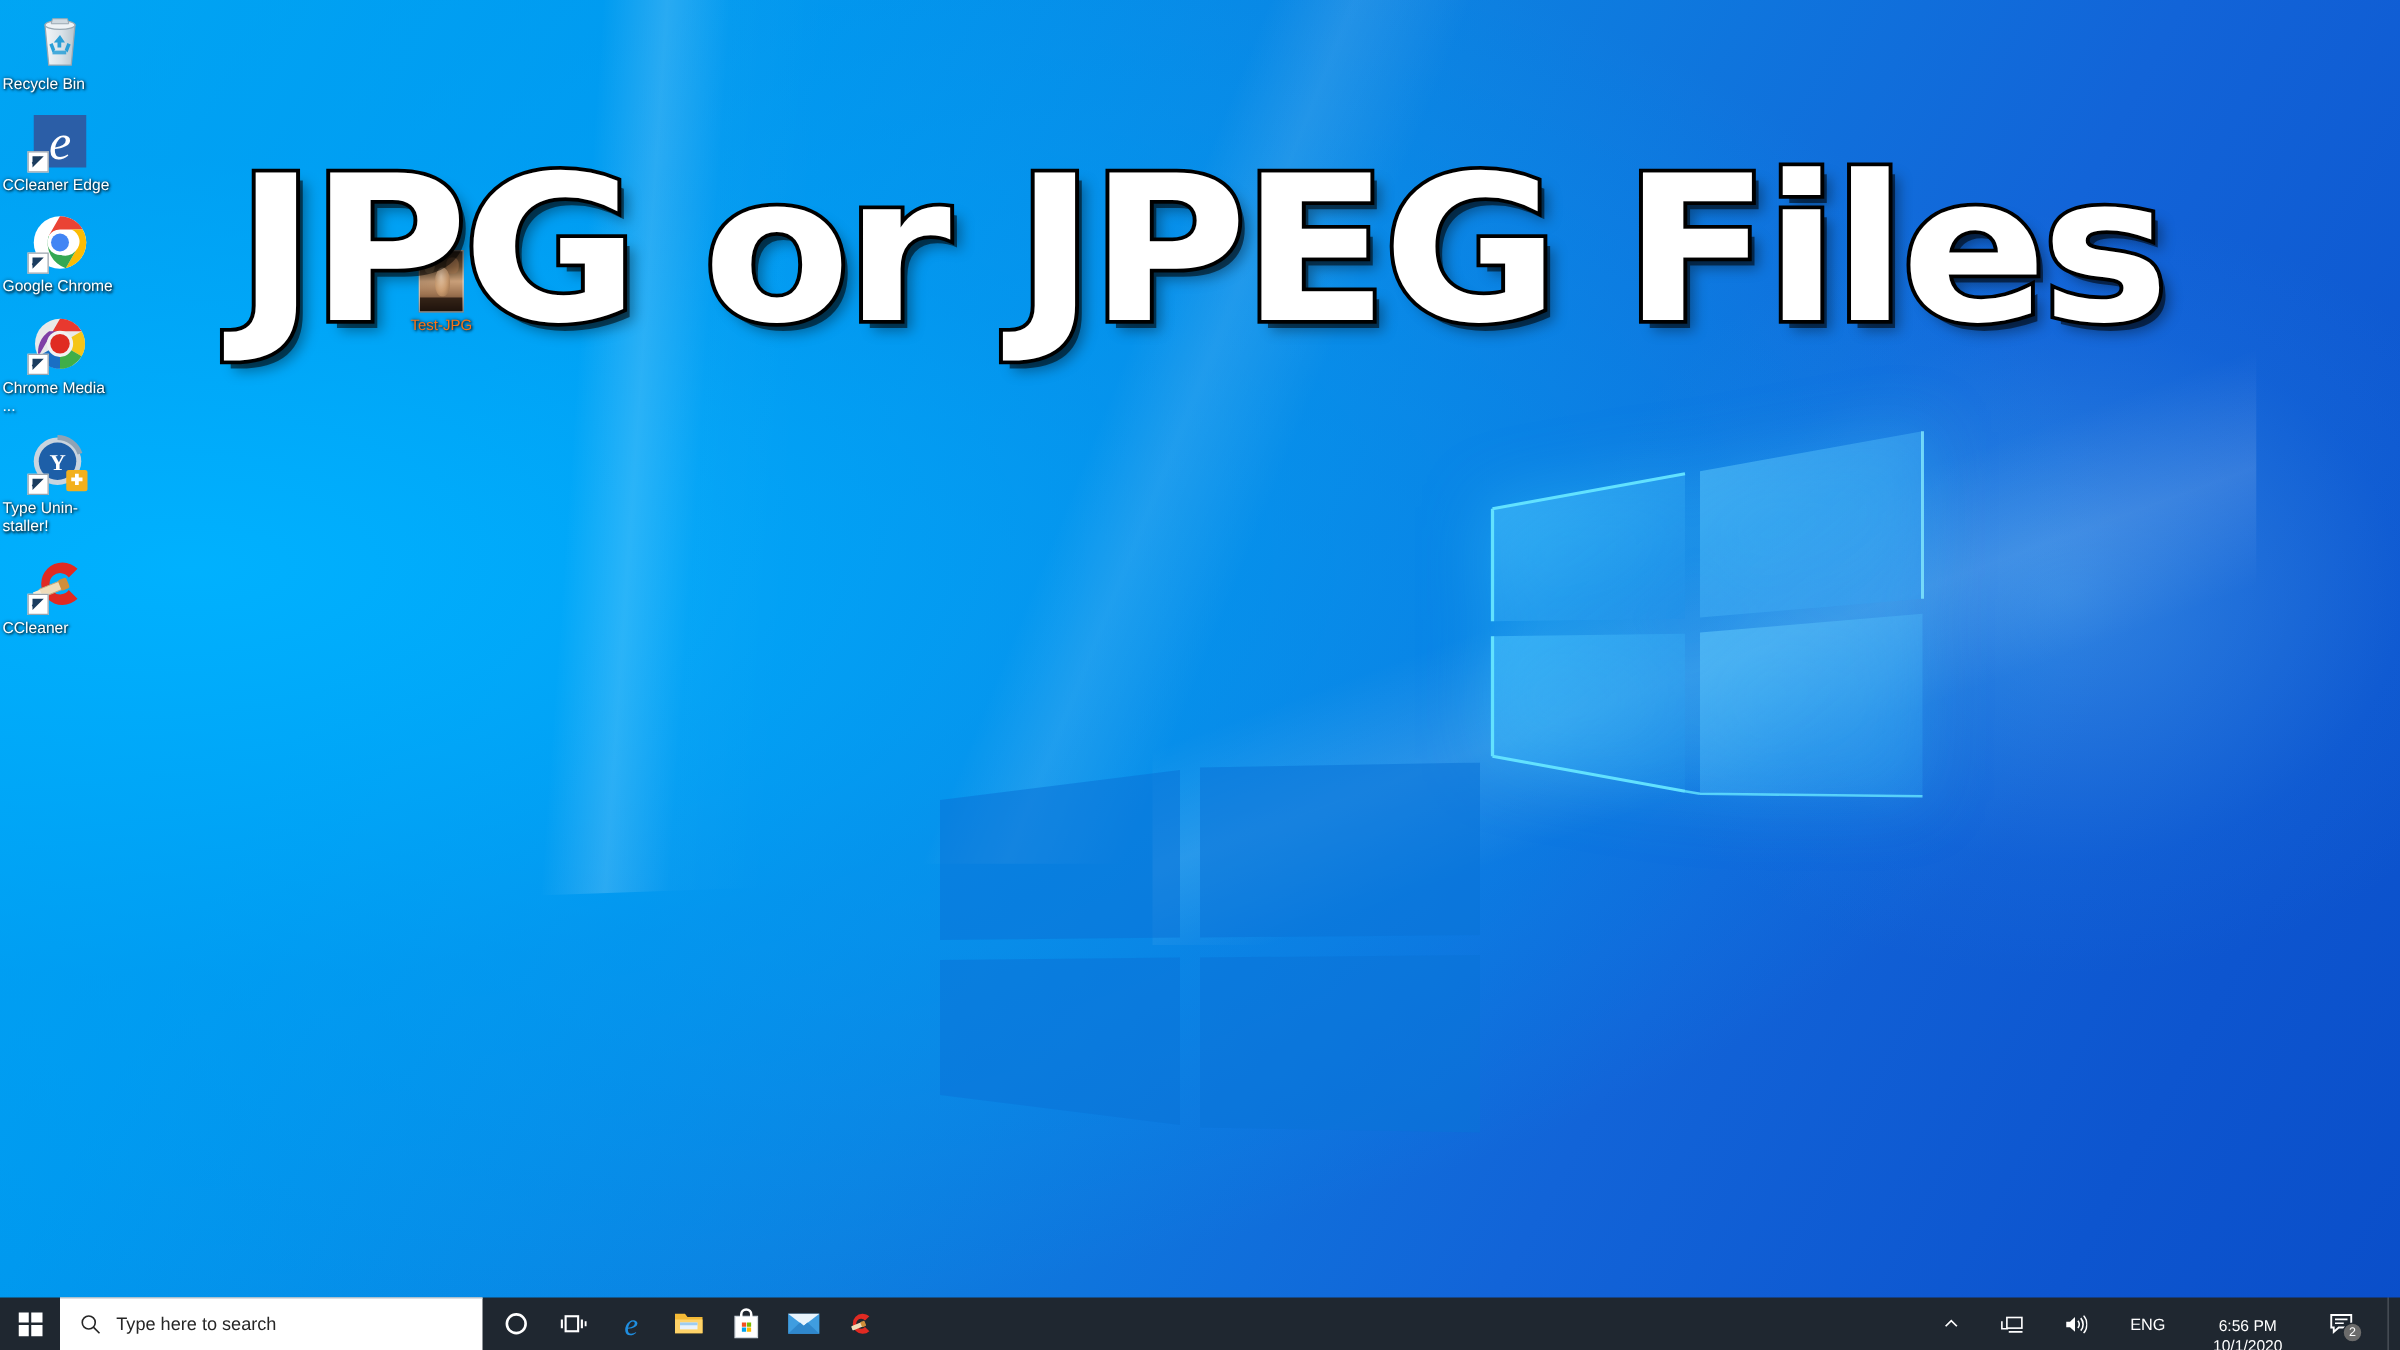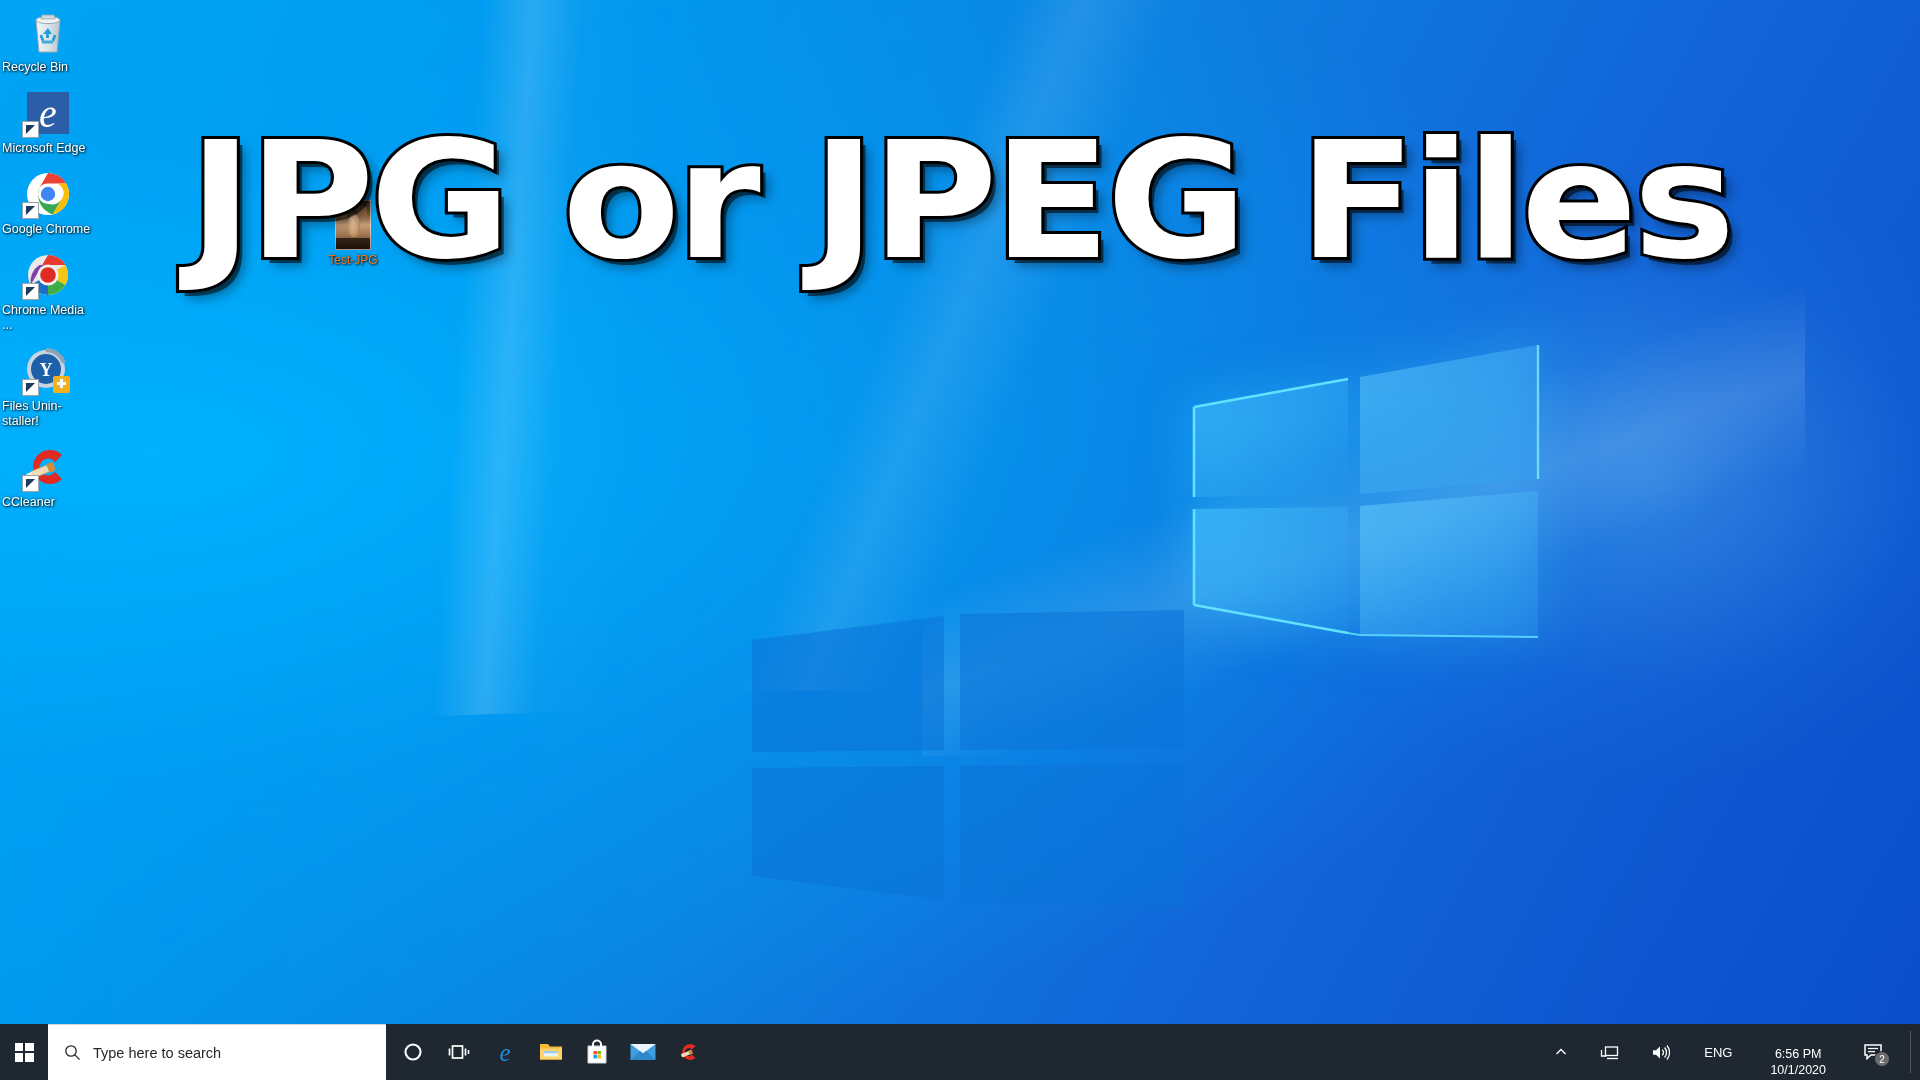--- a/index.html
+++ b/index.html
@@ -211,21 +211,21 @@
     font-size: 162px;
     letter-spacing: -4px;
     margin-top: 24px;
     transform: scaleX(1.06);
   }
 
   
   .taskbar {
     position: absolute;
     left: 0; bottom: 0;
-    width: 1920px; height: 56px;
+    width: 1920px; height: 42px;
     background: #1f2730;
     display: flex;
     align-items: stretch;
     z-index: 50;
   }
   .start-button {
     width: 48px;
     display: flex; align-items: center; justify-content: center;
     cursor: default;
   }
@@ -384,21 +384,21 @@
     </div>
 
     <div class="desktop-icon">
       <div class="di-glyph">
         <svg viewBox="0 0 52 52" xmlns="http://www.w3.org/2000/svg">
           <rect x="5" y="5" width="42" height="42" fill="#2b5ea7"></rect>
           <text x="26" y="40" font-family="Liberation Serif, serif" font-size="40" font-style="italic" fill="#ffffff" text-anchor="middle">e</text>
         </svg>
         <span class="shortcut-arrow"></span>
       </div>
-      <div class="di-label">Microsoft Edge</div>
+      <div class="di-label">CCleaner Edge</div>
     </div>
 
     <div class="desktop-icon">
       <div class="di-glyph">
         <svg viewBox="0 0 52 52" xmlns="http://www.w3.org/2000/svg">
           <circle cx="26" cy="26" r="21" fill="#ffffff"></circle>
           <path d="M26,5 A21,21 0 0,1 44.2,15.5 L26,15.5 A10.5,10.5 0 0,0 16.9,20.8 Z" fill="#ea4335"></path>
           <path d="M44.2,15.5 A21,21 0 0,1 30.6,46.5 L38.6,32.6 A10.5,10.5 0 0,0 35.1,15.5 Z" fill="#fbbc05"></path>
           <path d="M30.6,46.5 A21,21 0 0,1 16.9,20.8 L25.9,35.5 A10.5,10.5 0 0,0 38.6,32.6 Z" fill="#34a853"></path>
           <circle cx="26" cy="26" r="10" fill="#ffffff"></circle>
@@ -433,21 +433,21 @@
           <circle cx="24" cy="24" r="15" fill="#1d5fa8"></circle>
           <text x="24" y="31" font-family="Liberation Serif, serif" font-size="18" font-weight="bold" fill="#ffffff" text-anchor="middle">Y</text>
           <path d="M24,5 A19,19 0 0,1 42,18" stroke="#8fa3b5" stroke-width="4" fill="none"></path>
           <g>
             <rect x="31" y="31" width="17" height="17" rx="2" fill="#f2b01e"></rect>
             <path d="M38,34 h3 v3 h3 v3 h-3 v3 h-3 v-3 h-3 v-3 h3 z" fill="#ffffff"></path>
           </g>
         </svg>
         <span class="shortcut-arrow"></span>
       </div>
-      <div class="di-label">Files Unin-staller!</div>
+      <div class="di-label">Type Unin-staller!</div>
     </div>
 
     <div class="desktop-icon">
       <div class="di-glyph">
         <svg viewBox="0 0 52 52" xmlns="http://www.w3.org/2000/svg">
           <path d="M40,14 A17,17 0 1,0 40,38 L33,31 A8.5,8.5 0 1,1 33,21 Z" fill="#e02a22"></path>
           <g transform="rotate(-22 26 28)">
             <rect x="9" y="24" width="20" height="7" rx="1.5" fill="#efdcb9" stroke="#c7a97a" stroke-width="0.8"></rect>
             <rect x="26" y="23" width="7" height="9" rx="1.5" fill="#cf8e3a"></rect>
             <rect x="4" y="24.5" width="6" height="6" fill="#f6ecd6"></rect>

